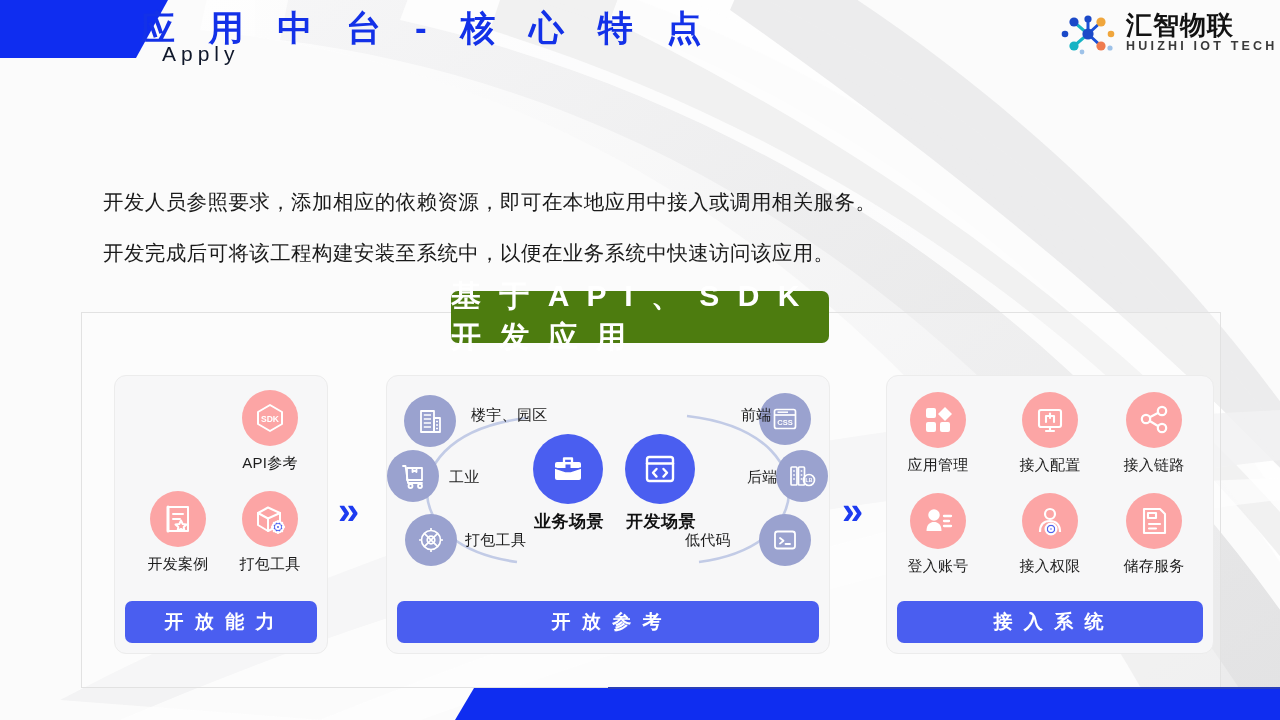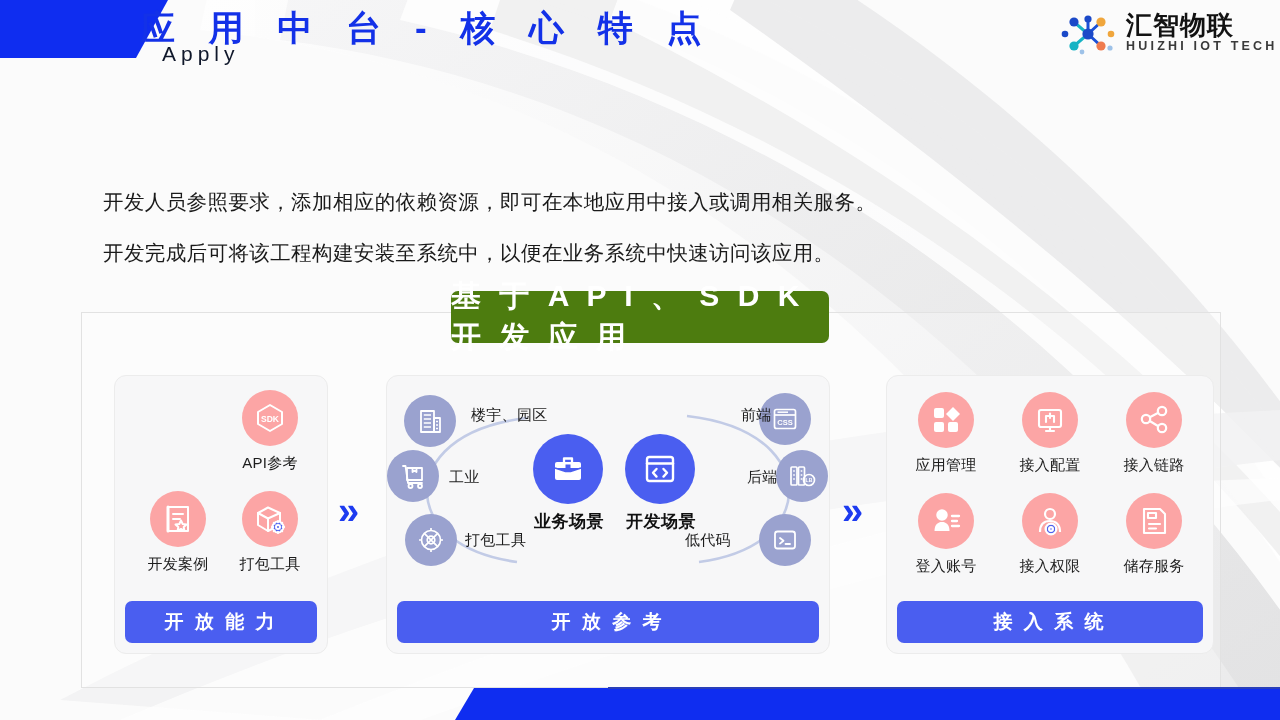--- a/index.html
+++ b/index.html
@@ -86,21 +86,21 @@
   .tile{position:absolute;width:84px;text-align:center;}
   .tile .ic{width:56px;height:56px;margin:0 auto;background:#fca5a5;}
   .tile .lbl{margin-top:8px;font-size:15px;color:#1d1d1d;white-space:nowrap;letter-spacing:0.3px;}
 
   
   #panel-left .tile{width:84px;}
   .lp-c0{left:21px;} .lp-c1{left:113px;}
   .lp-r0{top:14px;} .lp-r1{top:115px;}
 
   
-  .rp-c0{left:18px;} .rp-c1{left:122px;} .rp-c2{left:226px;}
+  .rp-c0{left:10px;} .rp-c1{left:122px;} .rp-c2{left:226px;}
   .rp-r0{top:16px;} .rp-r1{top:117px;}
   #panel-right .tile{width:82px;}
   #panel-right .tile .ic{width:56px;height:56px;}
 
   
   .chev{
     position:absolute;top:492px;z-index:6;color:#1d3bf0;
     font-size:38px;font-weight:bold;line-height:38px;
   }
   #chev-1{left:338px;} #chev-2{left:842px;}

